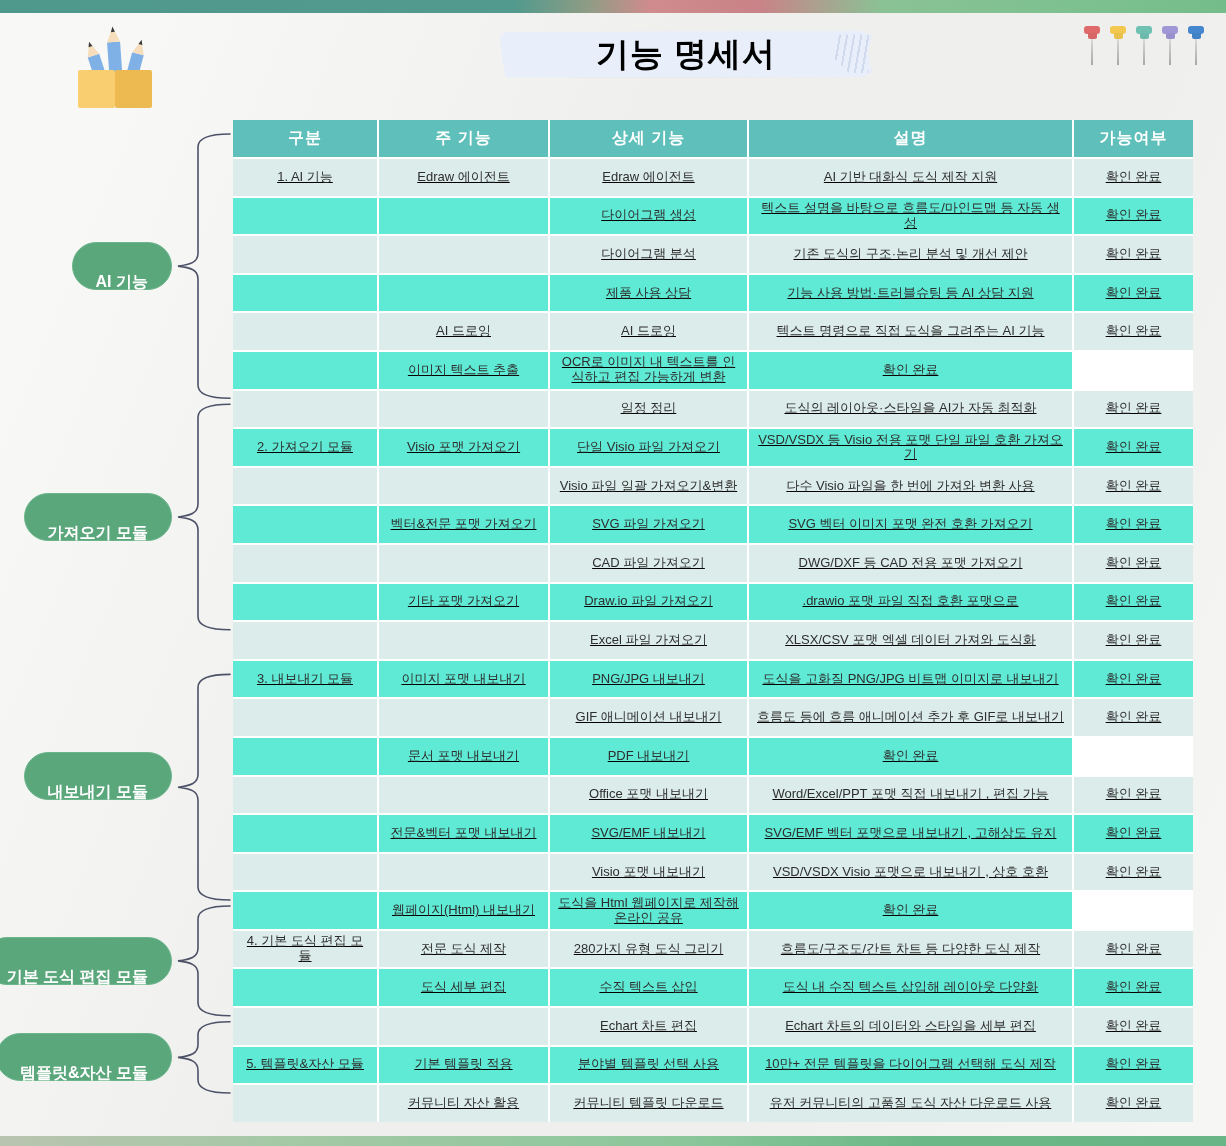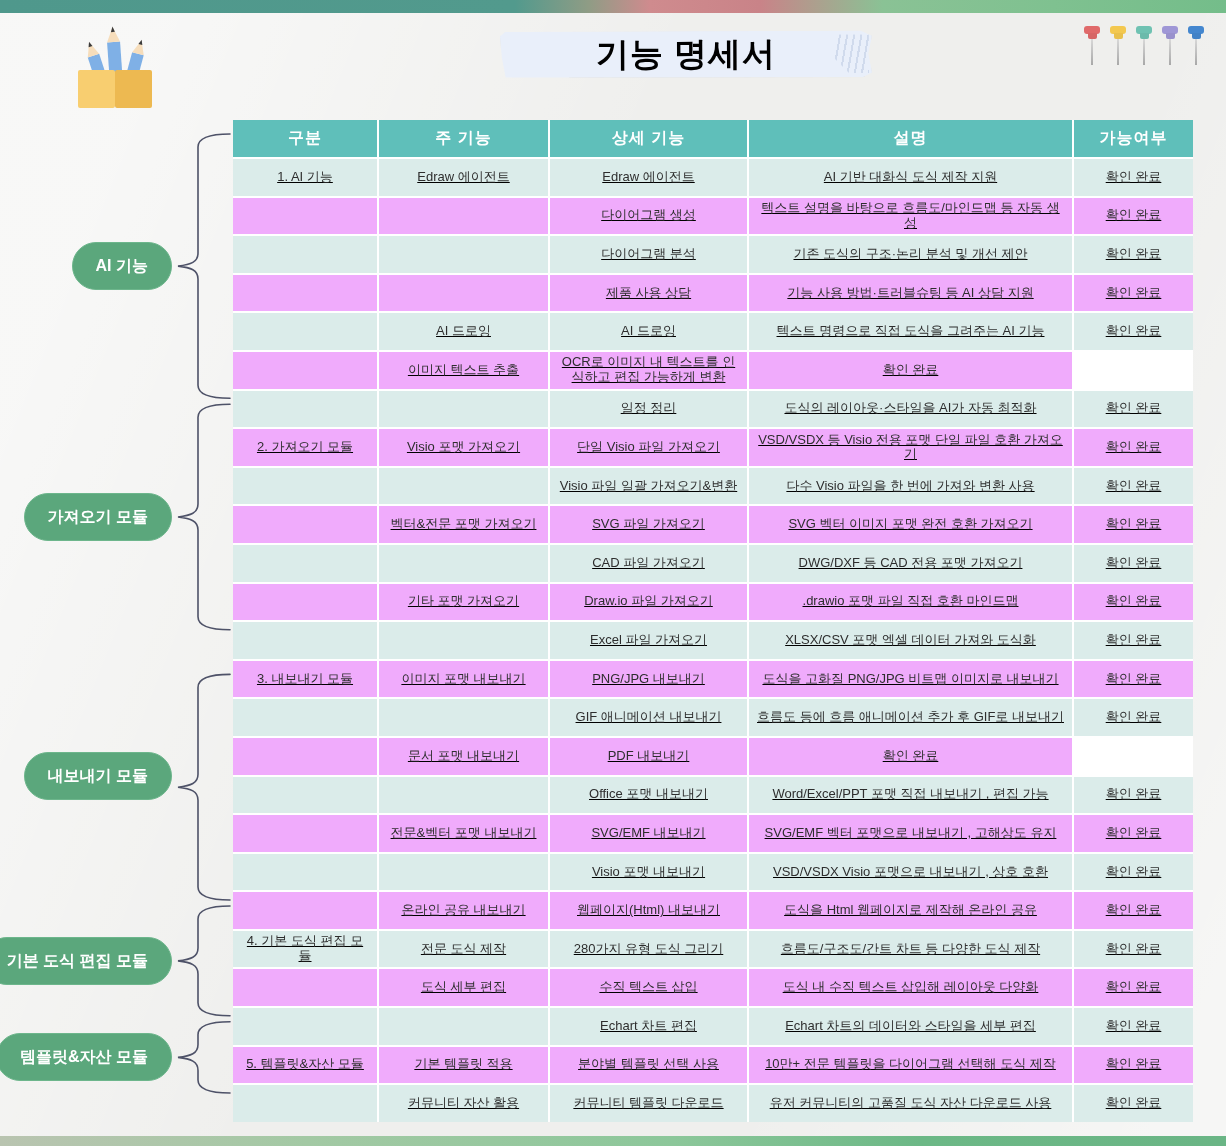--- a/index.html
+++ b/index.html
@@ -52,42 +52,42 @@
   .pin-needle { width:2px; height:26px; background:linear-gradient(#d8d8d8,#a8a8a8); }
 
   
   .brace-layer { position:absolute; left:0; top:0; pointer-events:none; }
 
   
   .group-pill {
     position:absolute; right:1054px; transform:translateY(-50%);
     background:#5ba77c; border:1px solid #6db68c; color:#fff;
     font-size:16px; font-weight:bold; white-space:nowrap;
-    height:48px; line-height:46px; padding:0 23px; border-radius:30px;
+    height:48px; line-height:46px; padding:16px 23px; border-radius:30px;
     text-align:center;
   }
 
   
   .spec-table { position:absolute; left:233px; top:93px; width:960px; background:#ffffff;margin-top:27px; }
   .thead, .trow {
     display:grid; grid-template-columns:144px 169px 197px 323px 119px; column-gap:2px;
   }
   .thead { height:37px; margin-bottom:2px; }
   .hcell {
     background:#5fbfba; color:#fff; font-size:16px; font-weight:bold; letter-spacing:1px;
     display:flex; align-items:center; justify-content:center;
   }
   .trow { height:36.6px; margin-bottom:2px;text-decoration:underline; }
   .trow:last-child { margin-bottom:0; }
   .tcell {
     display:flex; align-items:center; justify-content:center; text-align:center;
     font-size:13px; color:#2e2e2e; padding:0 8px; line-height:1.15;
   }
   .trow.odd  .tcell { background:#dbecea; }
-  .trow.even .tcell { background:#f0abfc; }
+  .trow.even .tcell { background:#5eead4; }
 </style>
 </head>
 <body>
 
 <div class="page">
 
   <div class="band-top"></div>
   <div class="band-bottom"></div>
 
   <svg class="pencil-cup" width="110" height="98" viewBox="0 0 110 98">
@@ -233,21 +233,21 @@
           <div class="tcell"></div>
           <div class="tcell"></div>
           <div class="tcell">CAD 파일 가져오기</div>
           <div class="tcell">DWG/DXF 등 CAD 전용 포맷 가져오기</div>
           <div class="tcell">확인 완료</div>
         </div>
         <div class="trow even">
           <div class="tcell"></div>
           <div class="tcell">기타 포맷 가져오기</div>
           <div class="tcell">Draw.io 파일 가져오기</div>
-          <div class="tcell">.drawio 포맷 파일 직접 호환 마인드맵</div>
+          <div class="tcell">.drawio 포맷 파일 직접 호환 포맷으로</div>
           <div class="tcell">확인 완료</div>
         </div>
         <div class="trow odd">
           <div class="tcell"></div>
           <div class="tcell"></div>
           <div class="tcell">Excel 파일 가져오기</div>
           <div class="tcell">XLSX/CSV 포맷 엑셀 데이터 가져와 도식화</div>
           <div class="tcell">확인 완료</div>
         </div>
         <div class="trow even">
@@ -286,21 +286,20 @@
         </div>
         <div class="trow odd">
           <div class="tcell"></div>
           <div class="tcell"></div>
           <div class="tcell">Visio 포맷 내보내기</div>
           <div class="tcell">VSD/VSDX Visio 포맷으로 내보내기 , 상호 호환</div>
           <div class="tcell">확인 완료</div>
         </div>
         <div class="trow even">
           <div class="tcell"></div>
-          <div class="tcell">온라인 공유 내보내기</div>
           <div class="tcell">웹페이지(Html) 내보내기</div>
           <div class="tcell">도식을 Html 웹페이지로 제작해 온라인 공유</div>
           <div class="tcell">확인 완료</div>
         </div>
         <div class="trow odd">
           <div class="tcell">4. 기본 도식 편집 모듈</div>
           <div class="tcell">전문 도식 제작</div>
           <div class="tcell">280가지 유형 도식 그리기</div>
           <div class="tcell">흐름도/구조도/간트 차트 등 다양한 도식 제작</div>
           <div class="tcell">확인 완료</div>

